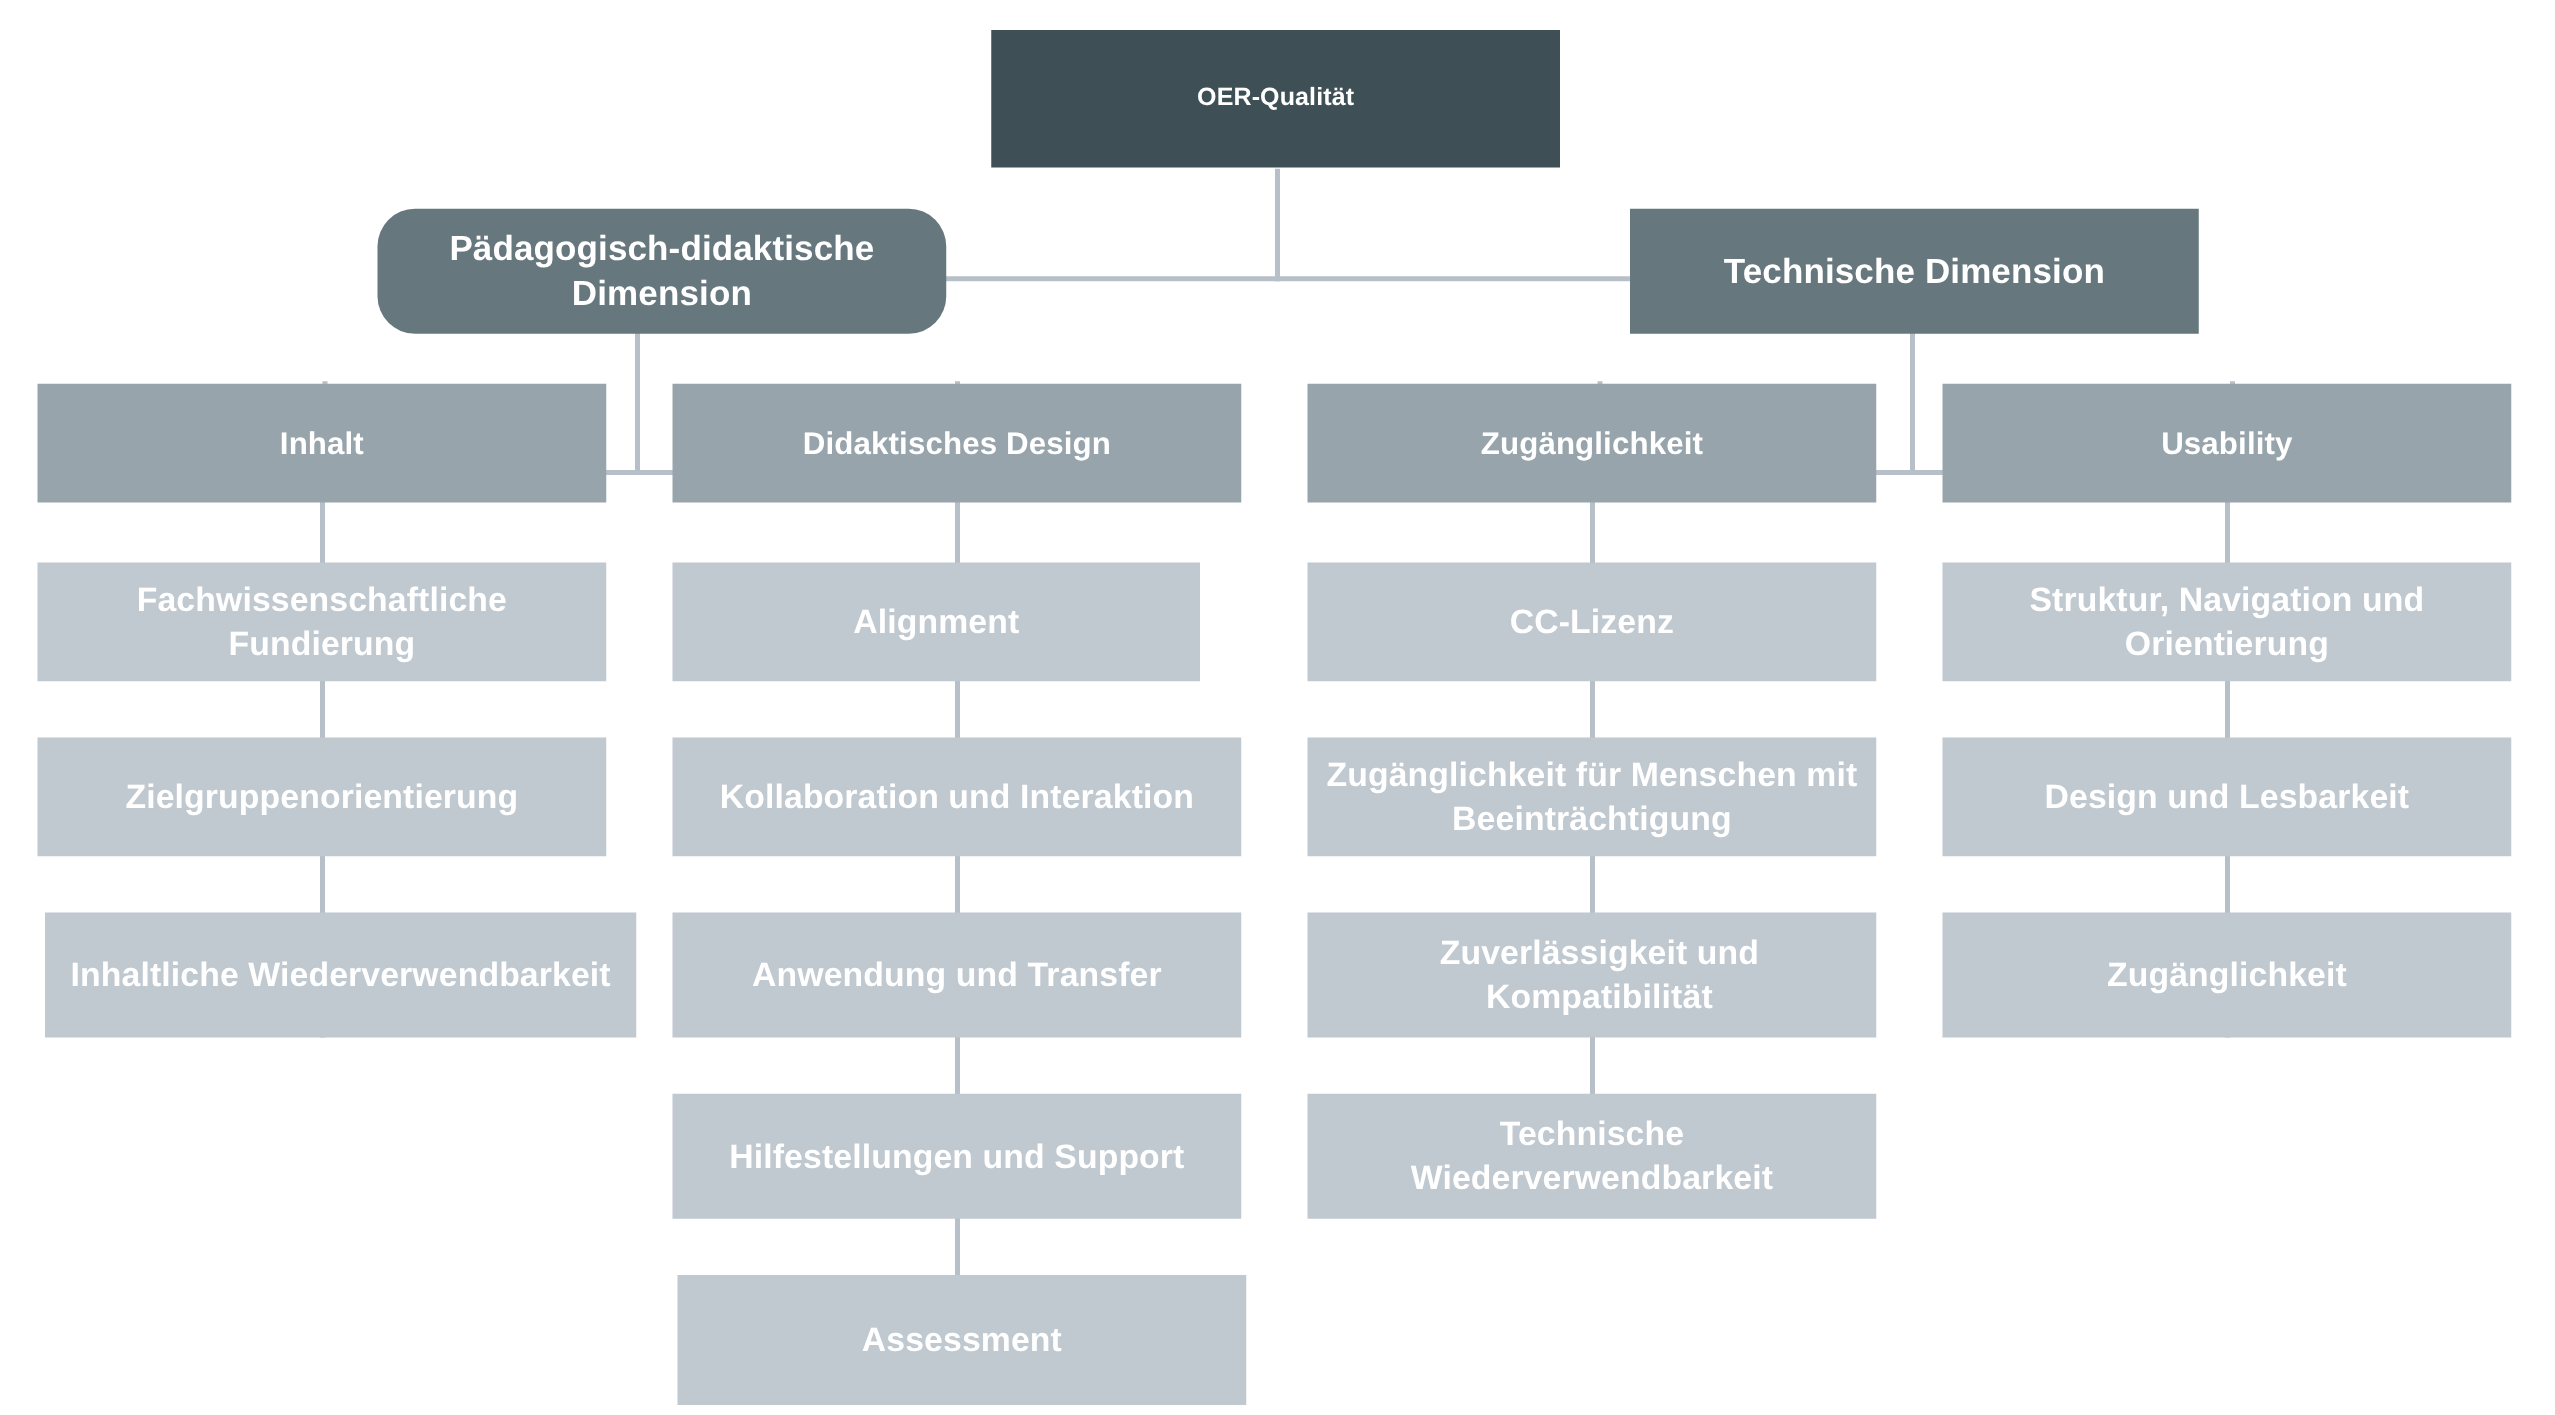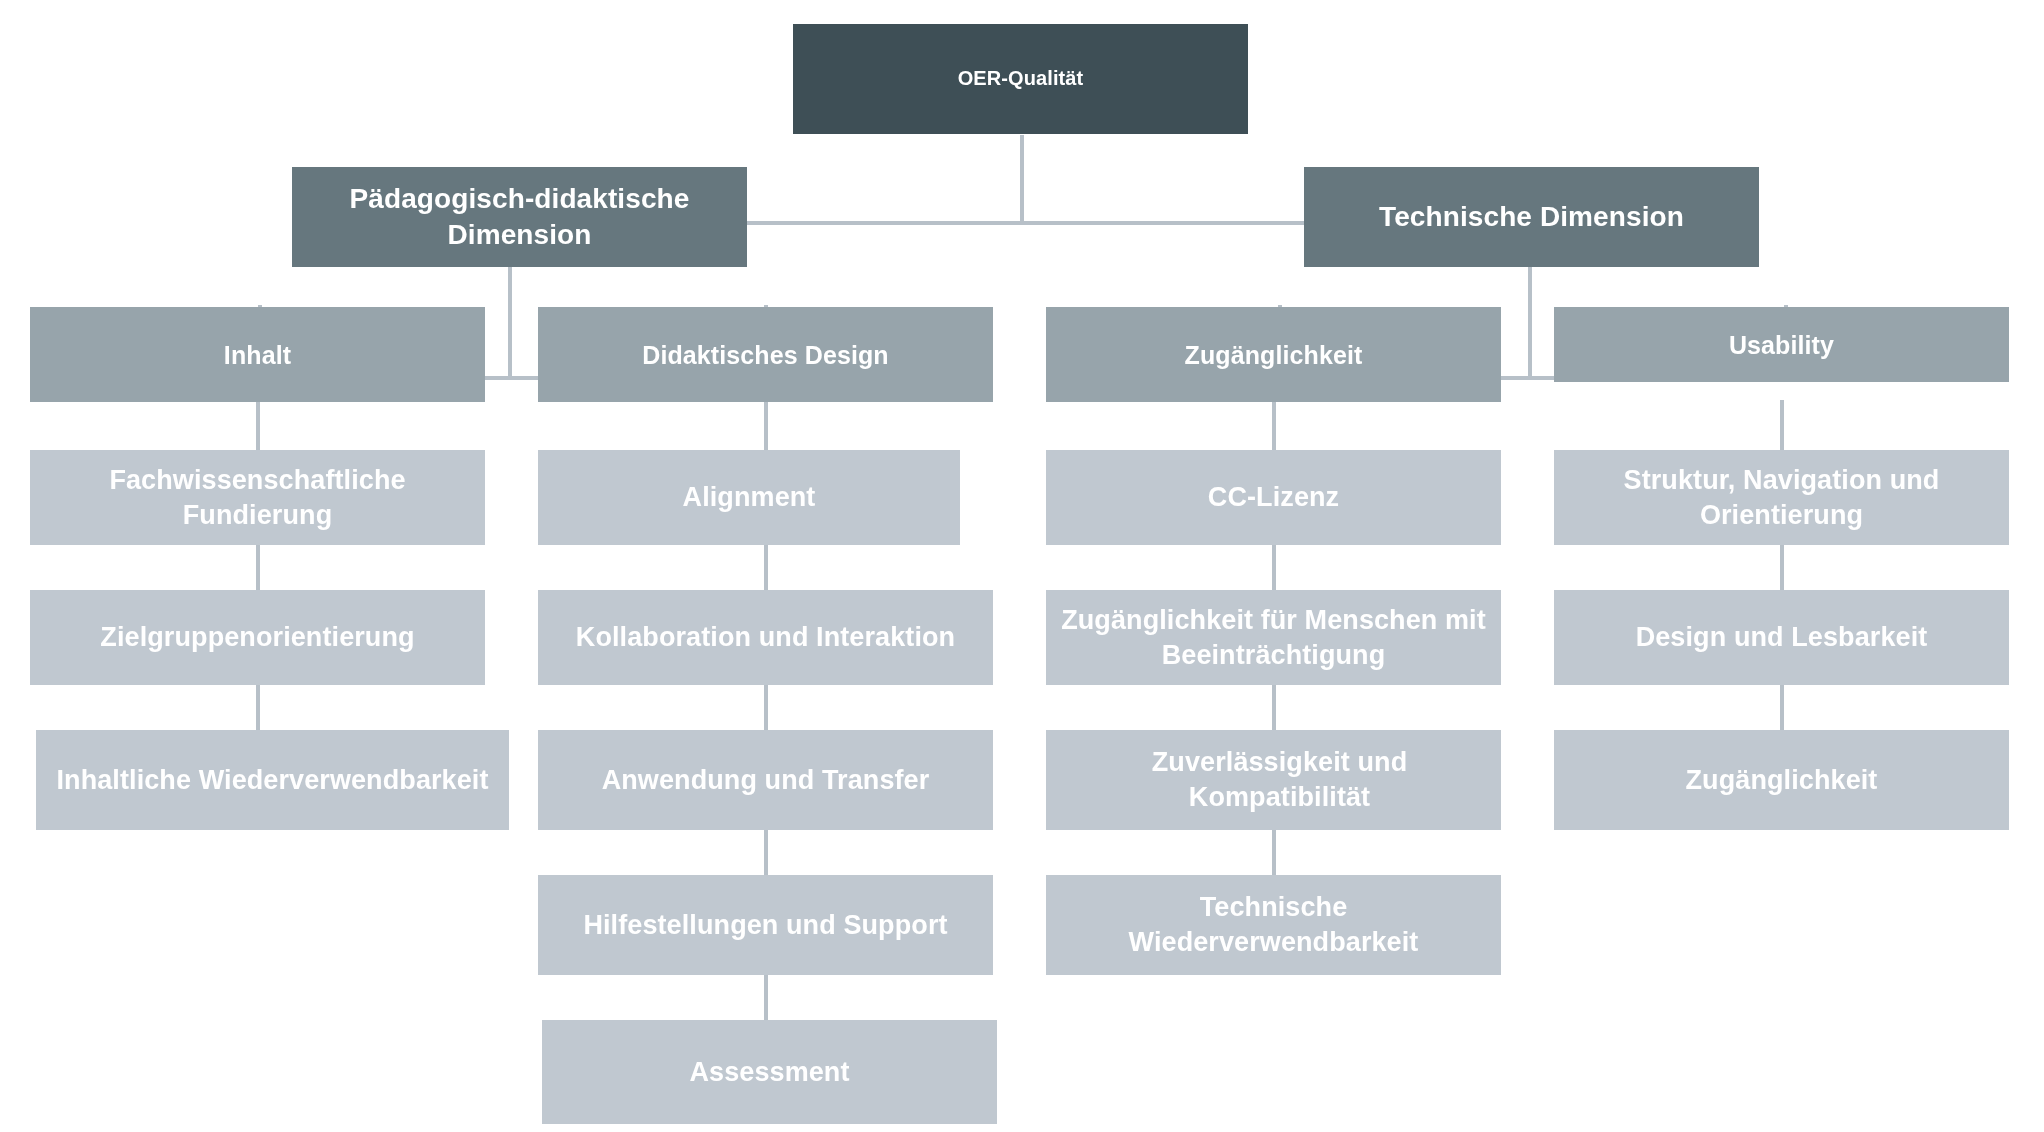--- a/index.html
+++ b/index.html
@@ -70,27 +70,27 @@
   <div class="connector v" style="left:1278px; top:305px; height:75px;"></div>
   <div class="connector v" style="left:1784px; top:305px; height:75px;"></div>
 
   <div class="connector v" style="left:256px; top:400px; height:430px;"></div>
   <div class="connector v" style="left:764px; top:400px; height:690px;"></div>
   <div class="connector v" style="left:1272px; top:400px; height:560px;"></div>
   <div class="connector v" style="left:1780px; top:400px; height:430px;"></div>
 
   <div class="node lvl1" style="left:793px; top:24px; width:455px; height:110px;">OER-Qualität</div>
 
-  <div class="node lvl2" style="left:292px; top:167px; width:455px; height:100px;">Pädagogisch-didaktische Dimension</div>
+  <div class="node lvl2" style="left:302px; top:167px; width:455px; height:100px;border-radius:30px;">Pädagogisch-didaktische Dimension</div>
   <div class="node lvl2" style="left:1304px; top:167px; width:455px; height:100px;">Technische Dimension</div>
 
   <div class="node lvl3" style="left:30px; top:307px; width:455px; height:95px;">Inhalt</div>
   <div class="node lvl3" style="left:538px; top:307px; width:455px; height:95px;">Didaktisches Design</div>
   <div class="node lvl3" style="left:1046px; top:307px; width:455px; height:95px;">Zugänglichkeit</div>
-  <div class="node lvl3" style="left:1554px; top:307px; width:455px; height:75px;">Usability</div>
+  <div class="node lvl3" style="left:1554px; top:307px; width:455px; height:95px;">Usability</div>
 
   <div class="node lvl4" style="left:30px; top:450px; width:455px; height:95px;">Fachwissenschaftliche Fundierung</div>
   <div class="node lvl4" style="left:30px; top:590px; width:455px; height:95px;">Zielgruppenorientierung</div>
   <div class="node lvl4" style="left:36px; top:730px; width:473px; height:100px;">Inhaltliche Wiederverwendbarkeit</div>
 
   <div class="node lvl4" style="left:538px; top:450px; width:422px; height:95px;">Alignment</div>
   <div class="node lvl4" style="left:538px; top:590px; width:455px; height:95px;">Kollaboration und Interaktion</div>
   <div class="node lvl4" style="left:538px; top:730px; width:455px; height:100px;">Anwendung und Transfer</div>
   <div class="node lvl4" style="left:538px; top:875px; width:455px; height:100px;">Hilfestellungen und Support</div>
   <div class="node lvl4" style="left:542px; top:1020px; width:455px; height:104px;">Assessment</div>

